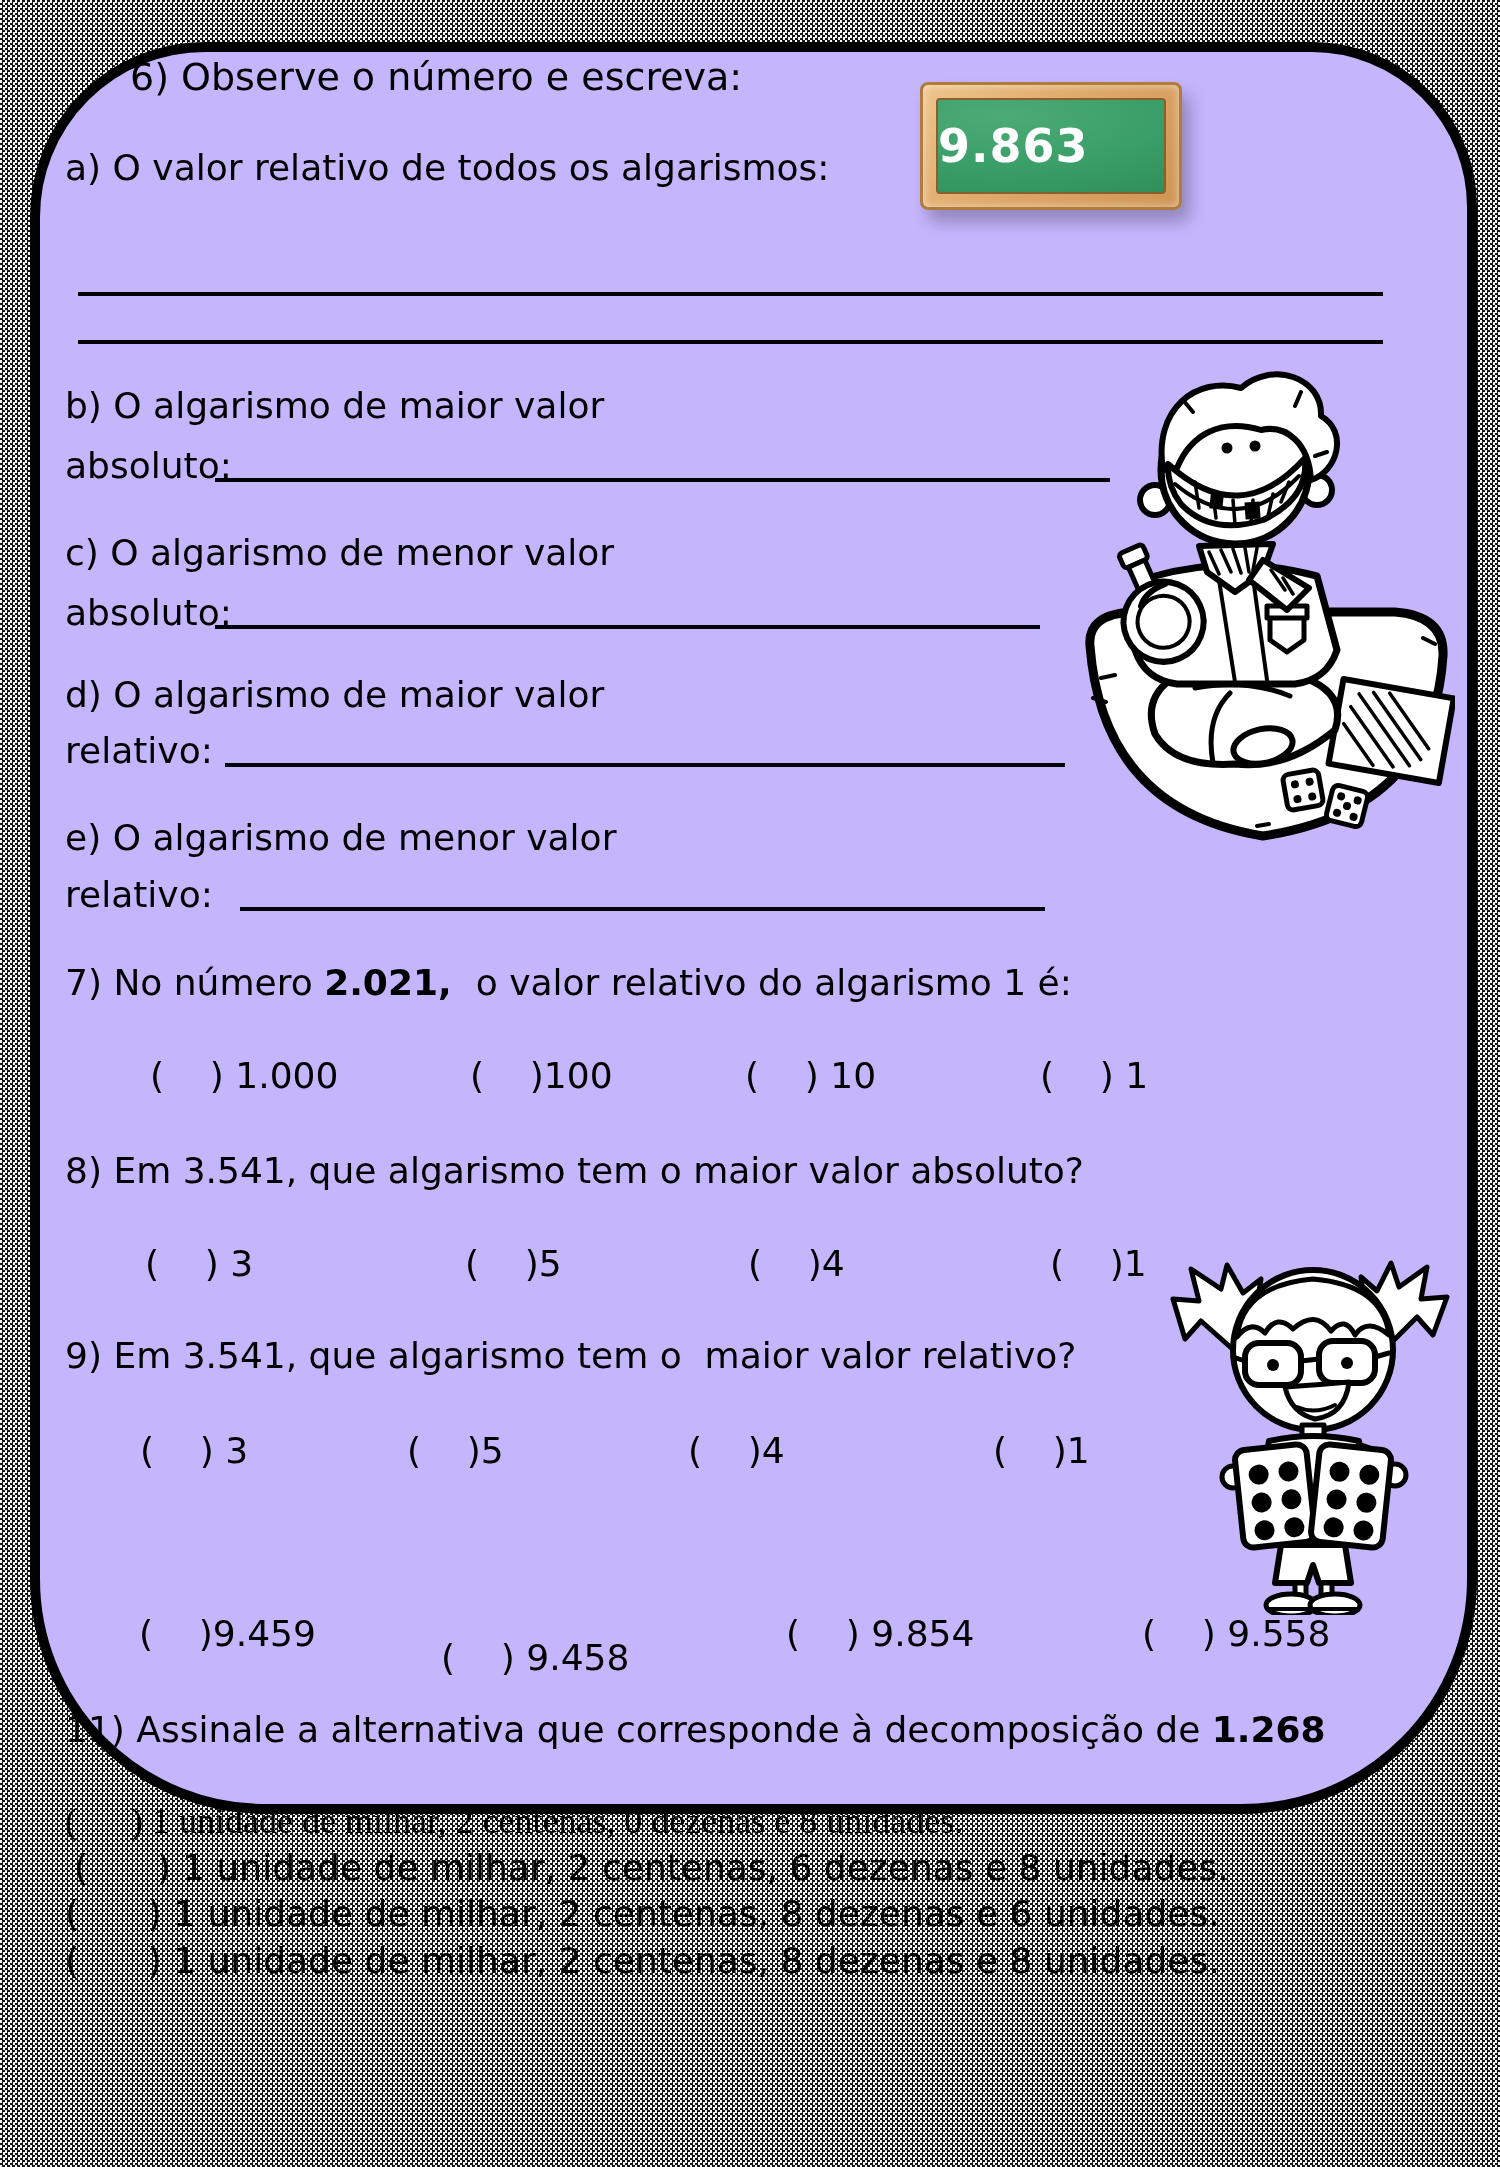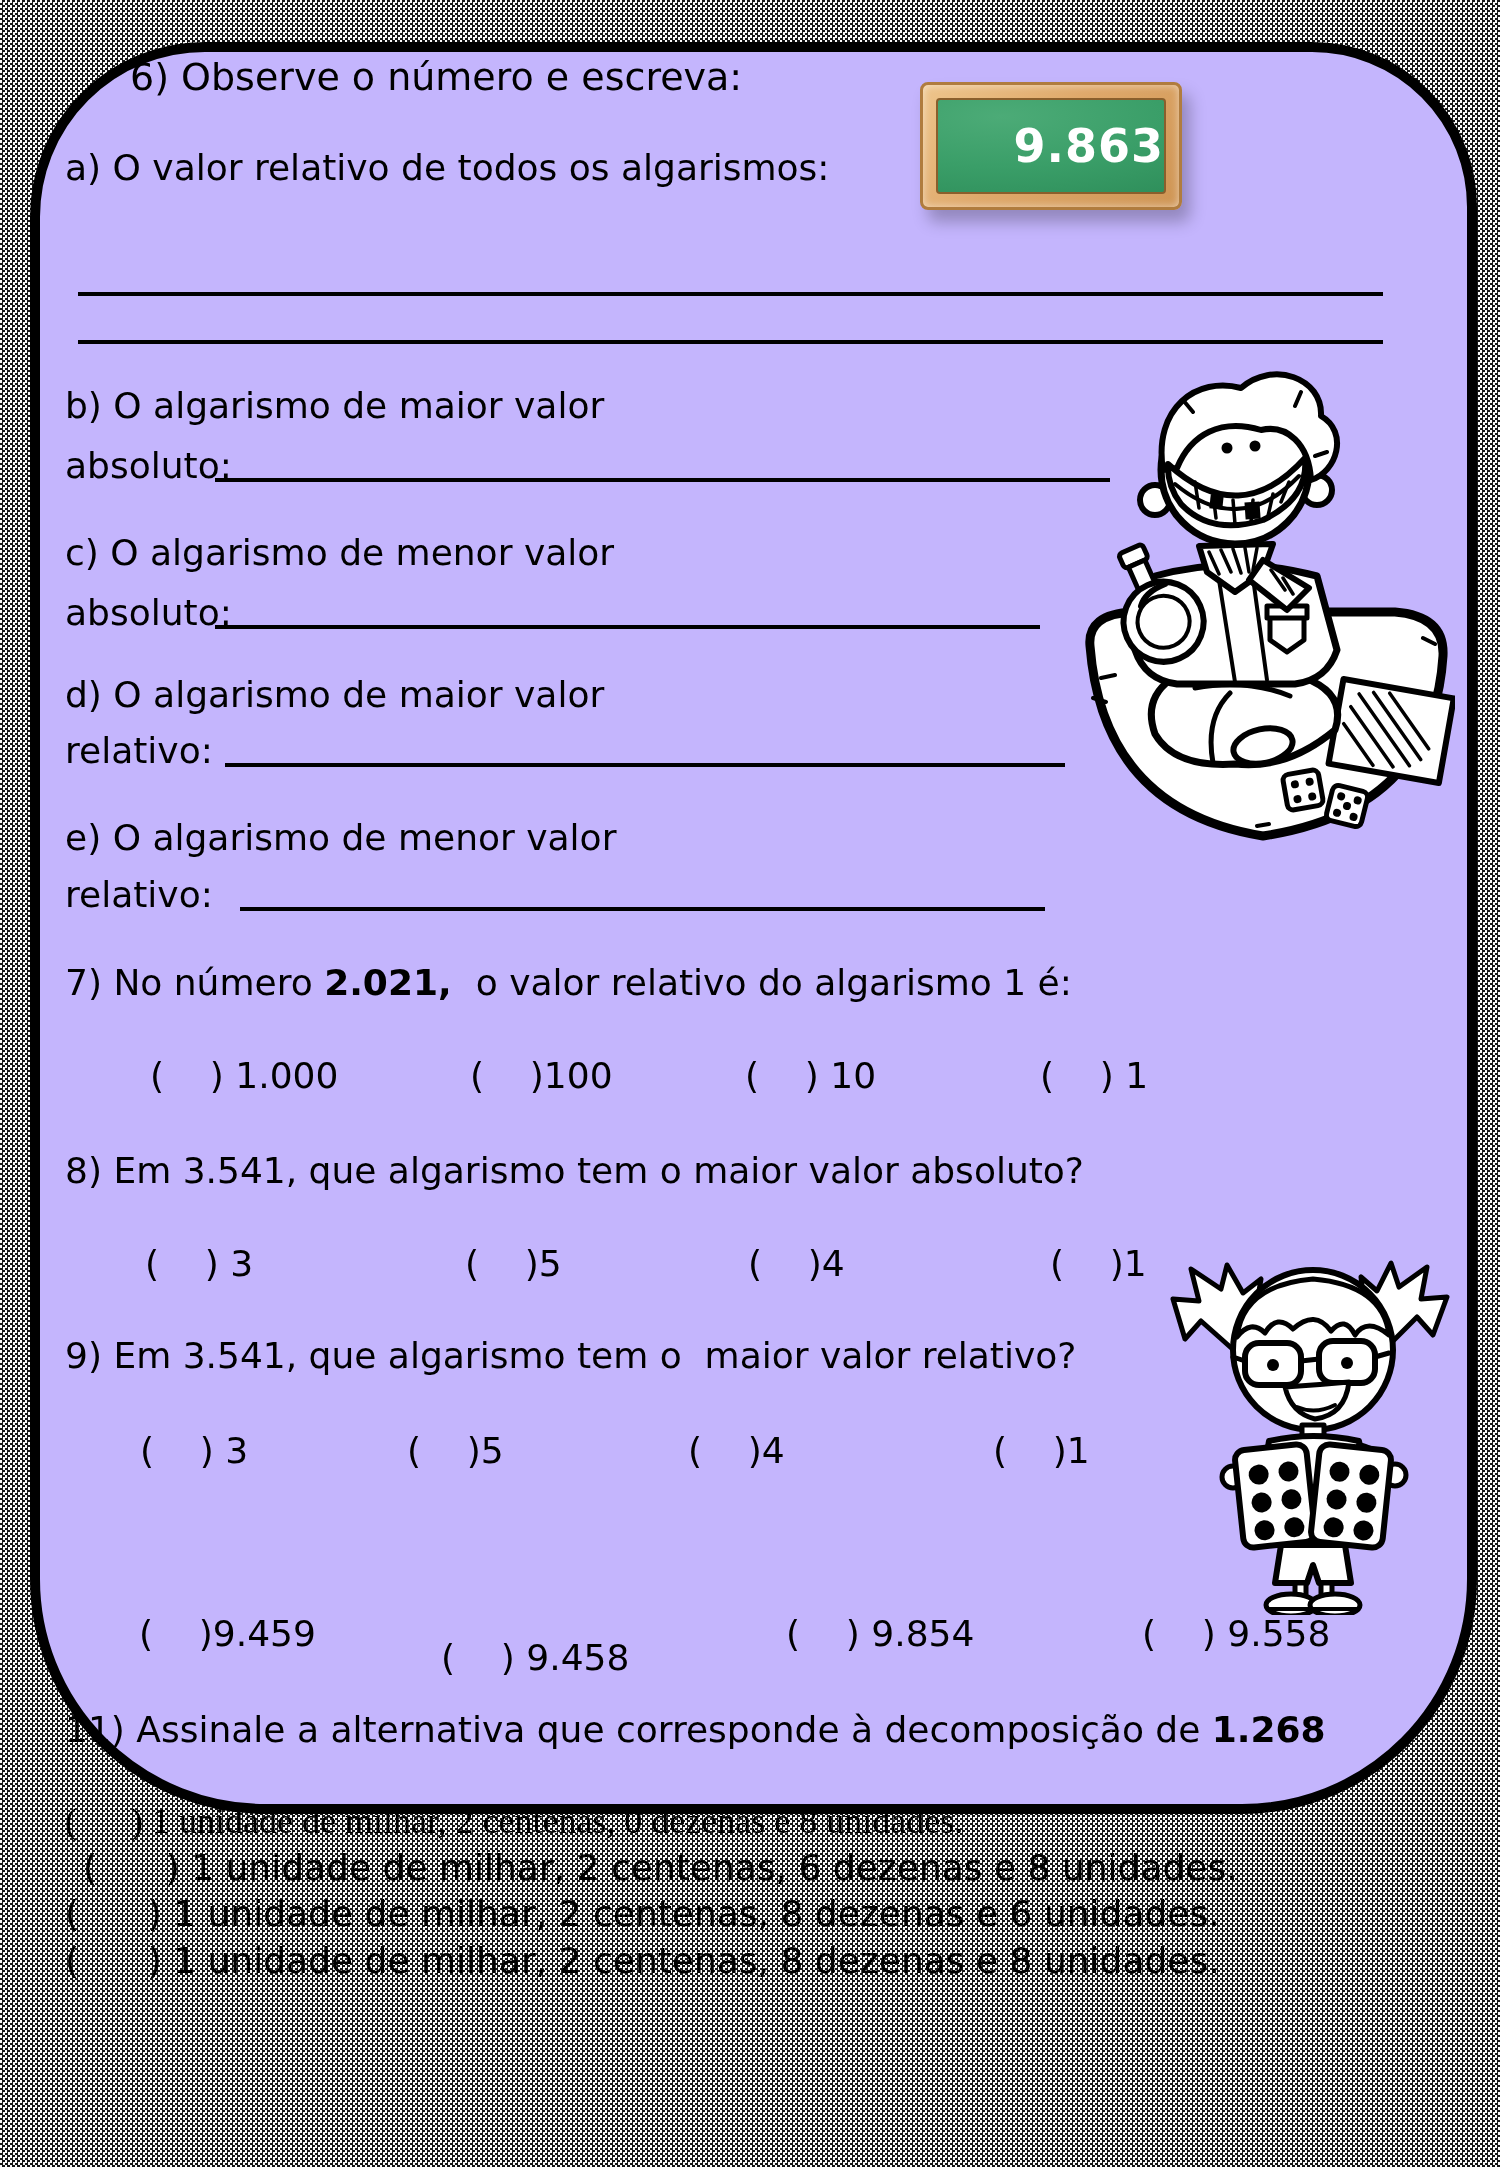--- a/index.html
+++ b/index.html
@@ -21,21 +21,21 @@
   .opt{position:absolute;font-size:36px;white-space:pre;}
   .chalkboard{
     position:absolute;left:880px;top:30px;width:262px;height:128px;box-sizing:border-box;
     background:linear-gradient(135deg,#eec58c 0%,#dfa96b 45%,#cf9554 100%);
     border:3px solid #b07c3e;border-radius:8px;padding:13px;
     box-shadow:8px 12px 16px rgba(0,0,0,.25), inset 0 0 8px rgba(255,255,255,.55);
   }
   .board-surface{
     width:100%;height:100%;box-sizing:border-box;border:2px solid #8a5f2c;border-radius:4px;
     background:radial-gradient(130% 100% at 28% 18%, #4cab77 0%, #3a9e68 55%, #2f8f5b 100%);
-    display:flex;align-items:center;justify-content:flex-end;
+    display:flex;align-items:center;justify-content:flex-start;
   }
   .board-number{color:#ffffff;font-weight:bold;font-size:46px;letter-spacing:1px;}
   svg{display:block;}
 </style>
 </head>
 <body>
 
 <div class="abs worksheet">
 
   <div class="txt" style="left:90px;top:2px;font-size:38px;">6) Observe o número e escreva:</div>
@@ -84,21 +84,21 @@
   <span class="opt" style="left:648px;top:1378px;">(    )4</span>
   <span class="opt" style="left:953px;top:1378px;">(    )1</span>
 
   <span class="opt" style="left:99px;top:1561px;">(    )9.459</span>
   <span class="opt" style="left:401px;top:1561px;margin-top:24px;">(    ) 9.458</span>
   <span class="opt" style="left:746px;top:1561px;">(    ) 9.854</span>
   <span class="opt" style="left:1102px;top:1561px;">(    ) 9.558</span>
 
   <div class="txt" style="left:25px;top:1655px;"><span>11) Assinale a alternativa que corresponde à decomposição de </span><span class="bold">1.268</span></div>
   <span class="opt" style="left:25px;top:1748px;font-family:Liberation Serif, serif;">(      ) 1 unidade de milhar, 2 centenas, 0 dezenas e 8 unidades.</span>
-  <span class="opt" style="left:43px;top:1795px;">(      ) 1 unidade de milhar, 2 centenas, 6 dezenas e 8 unidades.</span>
+  <span class="opt" style="left:34px;top:1795px;">(      ) 1 unidade de milhar, 2 centenas, 6 dezenas e 8 unidades.</span>
   <span class="opt" style="left:25px;top:1841px;">(      ) 1 unidade de milhar, 2 centenas, 8 dezenas e 6 unidades.</span>
   <span class="opt" style="left:25px;top:1888px;">(      ) 1 unidade de milhar, 2 centenas, 8 dezenas e 8 unidades.</span>
 
   <div class="abs" style="left:965px;top:296px;width:450px;height:500px;">
     <svg width="450" height="500" viewBox="0 0 450 500" fill="none" stroke="#000" stroke-linecap="round" stroke-linejoin="round">
 
       <path d="M85,298 Q82,266 128,264 L390,264 Q440,268 438,308 Q428,462 258,488 Q98,462 85,298 Z" fill="#fff" stroke-width="9"></path>
       <path d="M96,330 l14,-3 M88,350 l13,4 M418,290 l12,6 M252,478 l12,-2" stroke-width="4"></path>
 
       <g transform="rotate(10 386 384)">

